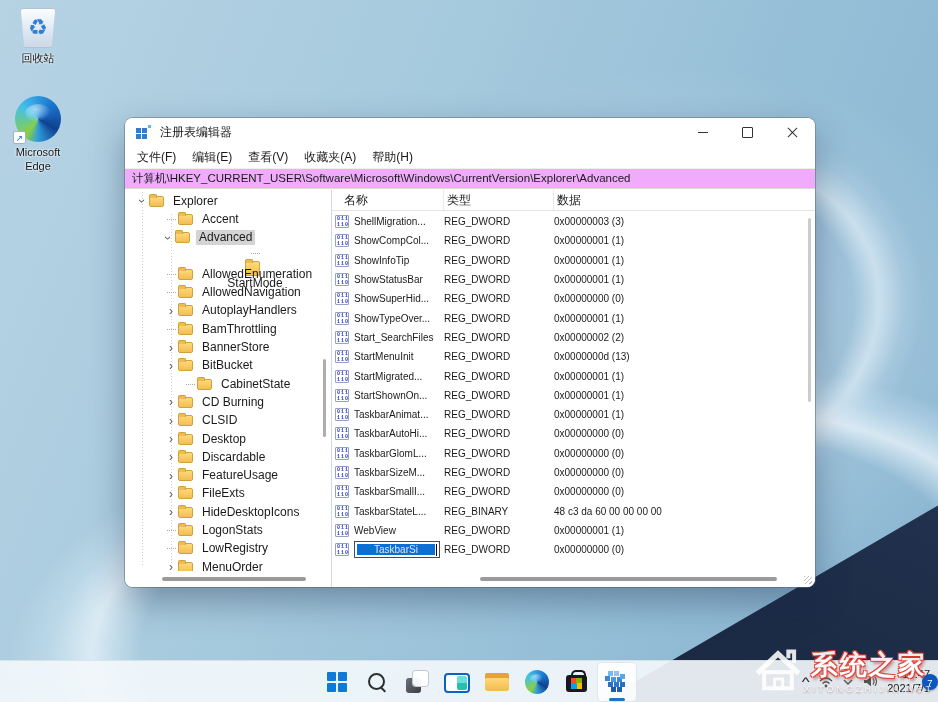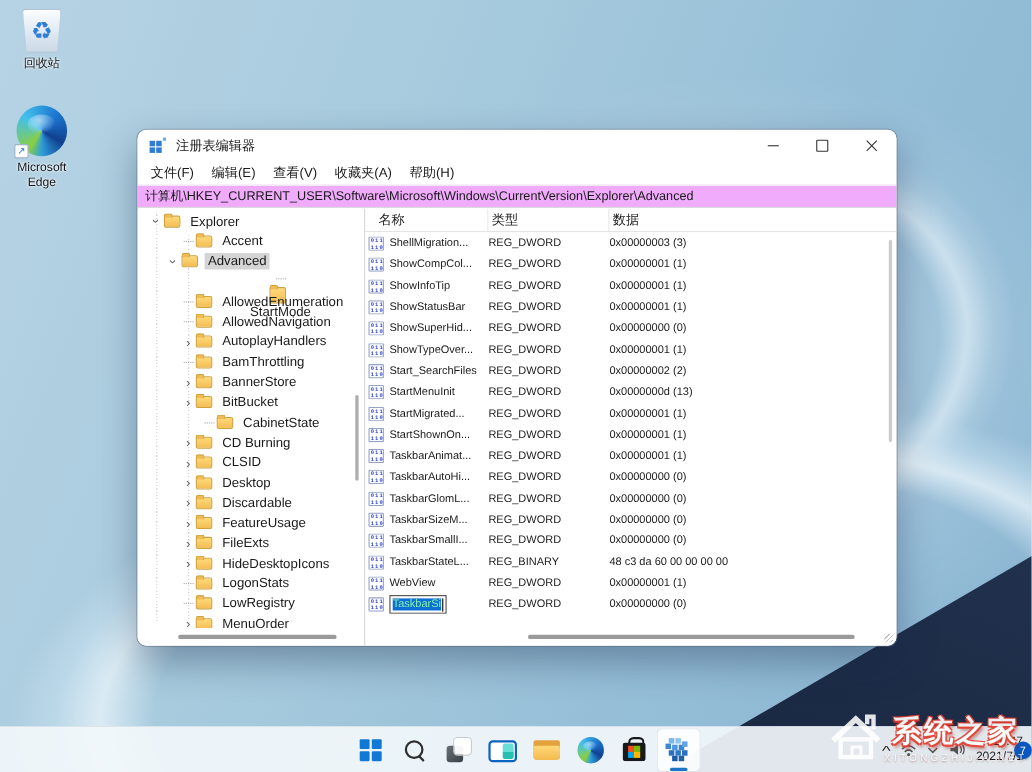--- a/index.html
+++ b/index.html
@@ -95,21 +95,21 @@
   .list-rows { position:absolute; top:22px; left:0; right:12px; bottom:16px; overflow:hidden; }
   .lrow { height:19.3px; display:grid; grid-template-columns:112px 110px 1fr; align-items:center; font-size:10px; white-space:nowrap; }
   .ncell { display:flex; align-items:center; gap:5px; padding-left:3px; overflow:hidden; }
   .v-icon { width:14px; height:13px; flex:0 0 14px; border:1px solid #93a2c4; background:#fff; border-radius:1px;
     position:relative; }
   .v-icon::before, .v-icon::after { position:absolute; left:1px; font-family:"Liberation Mono","DejaVu Sans Mono",monospace;
     font-size:5px; line-height:1; letter-spacing:1px; color:#2b3fd0; font-weight:bold; }
   .v-icon::before { content:"011"; top:1px; }
   .v-icon::after { content:"110"; top:7px; }
   .edit-box { border:1px solid #4a4a4a; background:#fff; padding:0 2px; display:inline-flex; align-items:center; height:17px; }
-  .edit-sel { background:#0b6fd4; color:#86efac; padding:0 0; }
+  .edit-sel { background:#0b6fd4; color:#e5e5e5; padding:0 17px; }
   .caret { width:1px; height:12px; background:#000; margin-left:1px; }
   .list-vscroll { position:absolute; right:2px; top:24px; bottom:18px; width:8px; }
   .list-vscroll .thumb { position:absolute; right:2px; top:1%; width:3px; height:52%; background:#cccccc; border-radius:2px; }
 
   .hscroll { position:absolute; bottom:3px; height:10px; }
   .hscroll .thumb { position:absolute; top:3px; height:4px; background:#9a9a9a; border-radius:2px; }
   .tree-hscroll { left:6px; right:6px; }
   .tree-hscroll .thumb { left:16%; width:74%; }
   .list-hscroll { left:8px; right:10px; }
   .list-hscroll .thumb { left:30%; width:64%; }
@@ -222,21 +222,21 @@
       <div class="tree-row" style="padding-left: 10px;">
     <span class="chev down">›</span>
     <span class="folder"></span>
     <span class="tree-label">Explorer</span>
   </div>
           <div class="tree-row" style="padding-left: 39px;">
     <span class="chev stub"></span>
     <span class="folder"></span>
     <span class="tree-label">Accent</span>
   </div>
-          <div class="tree-row" style="padding-left: 26px;">
+          <div class="tree-row" style="padding-left: 36px;">
     <span class="chev down">›</span>
     <span class="folder"></span>
     <span class="tree-label selected">Advanced</span>
   </div>
           <div class="tree-row" style="padding-left: 68px; flex-direction: column;">
     <span class="chev stub"></span>
     <span class="folder"></span>
     <span class="tree-label">StartMode</span>
   </div>
           <div class="tree-row" style="padding-left: 39px;">

